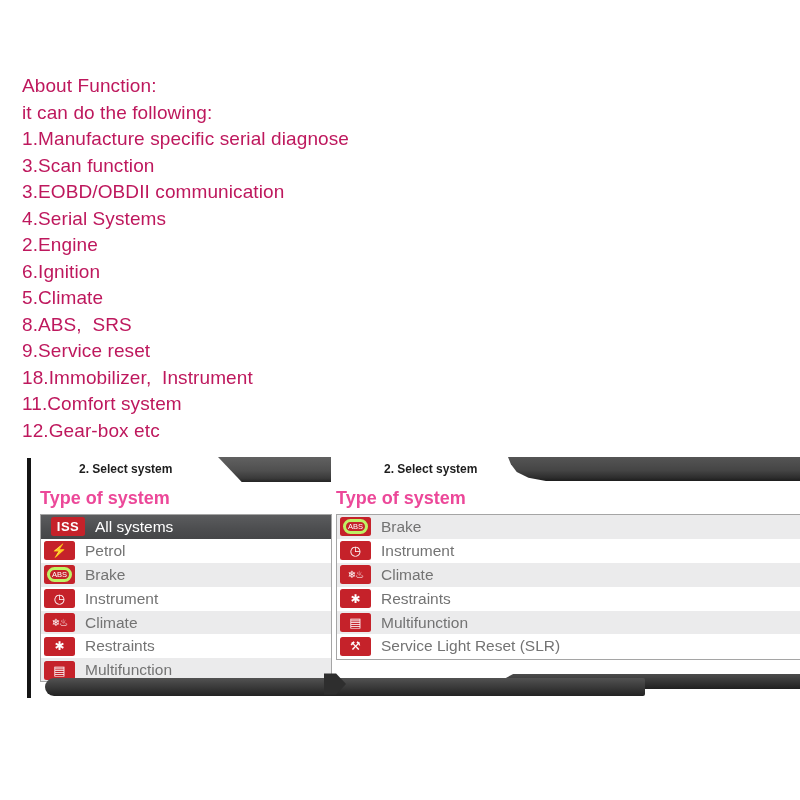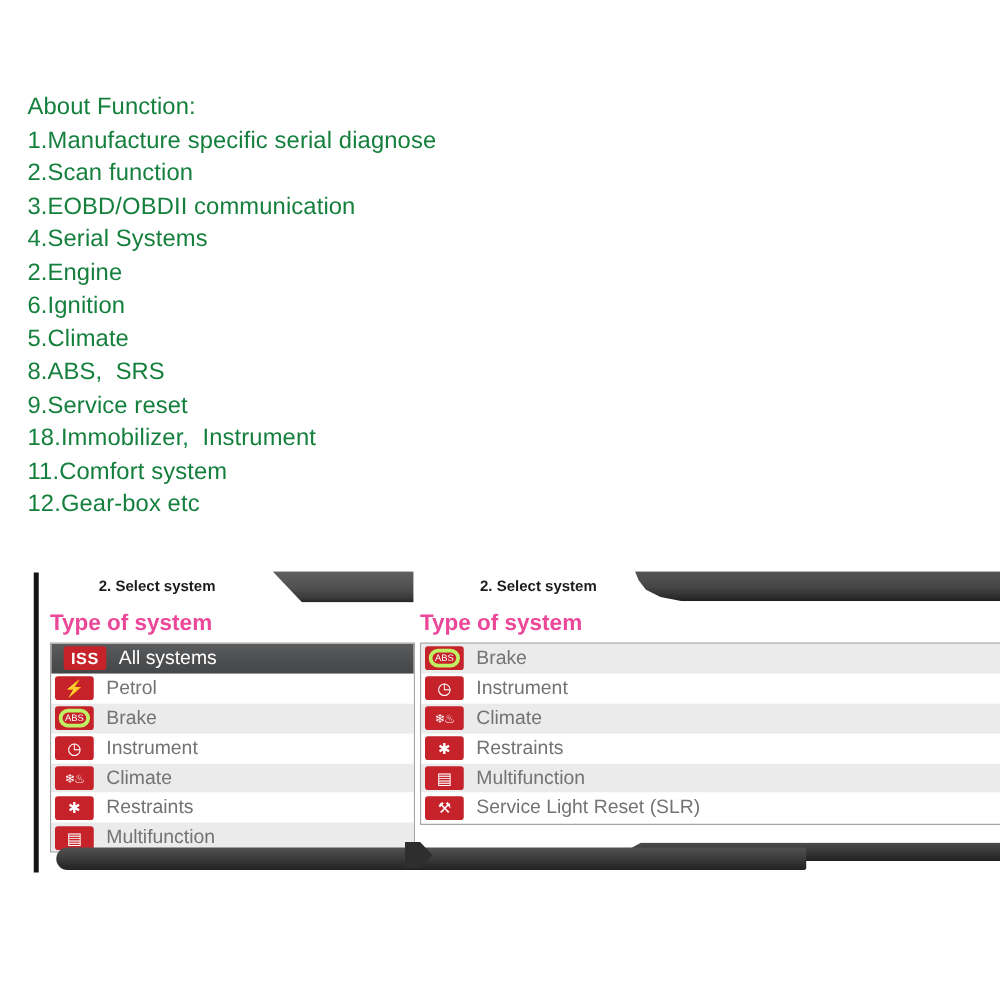--- a/index.html
+++ b/index.html
@@ -3,21 +3,21 @@
 <meta charset="utf-8">
 <style>
   html,body{margin:0;padding:0;}
   body{
     width:800px;height:800px;position:relative;background:#ffffff;
     overflow:hidden;font-family:"Liberation Sans",sans-serif;
   }
   
   .intro{
     position:absolute;left:22px;top:73px;
-    font-size:19px;line-height:26.5px;color:#15803d;
+    font-size:19px;line-height:26.5px;color:#be185d;
     letter-spacing:0.1px;
   }
   .intro div{white-space:pre;}
   
   .step-label{
     position:absolute;font-size:12px;font-weight:bold;color:#1d1d1d;margin-left:39px;
   }
   .panel-title{
     position:absolute;font-size:18px;font-weight:bold;color:#ec4899;
   }
@@ -89,22 +89,23 @@
     position:absolute;left:324px;top:671px;width:22px;height:26px;z-index:6;
     background:#2e2e2e;
     clip-path:polygon(0 10%,55% 10%,100% 50%,55% 90%,0 90%);
   }
 </style>
 </head>
 <body>
 
 <div class="intro">
   <div>About Function:</div>
+  <div>it can do the following:</div>
   <div>1.Manufacture specific serial diagnose</div>
-  <div>2.Scan function</div>
+  <div>3.Scan function</div>
   <div>3.EOBD/OBDII communication</div>
   <div>4.Serial Systems</div>
   <div>2.Engine</div>
   <div>6.Ignition</div>
   <div>5.Climate</div>
   <div>8.ABS,  SRS</div>
   <div>9.Service reset</div>
   <div>18.Immobilizer,  Instrument</div>
   <div>11.Comfort system</div>
   <div>12.Gear-box etc</div>

